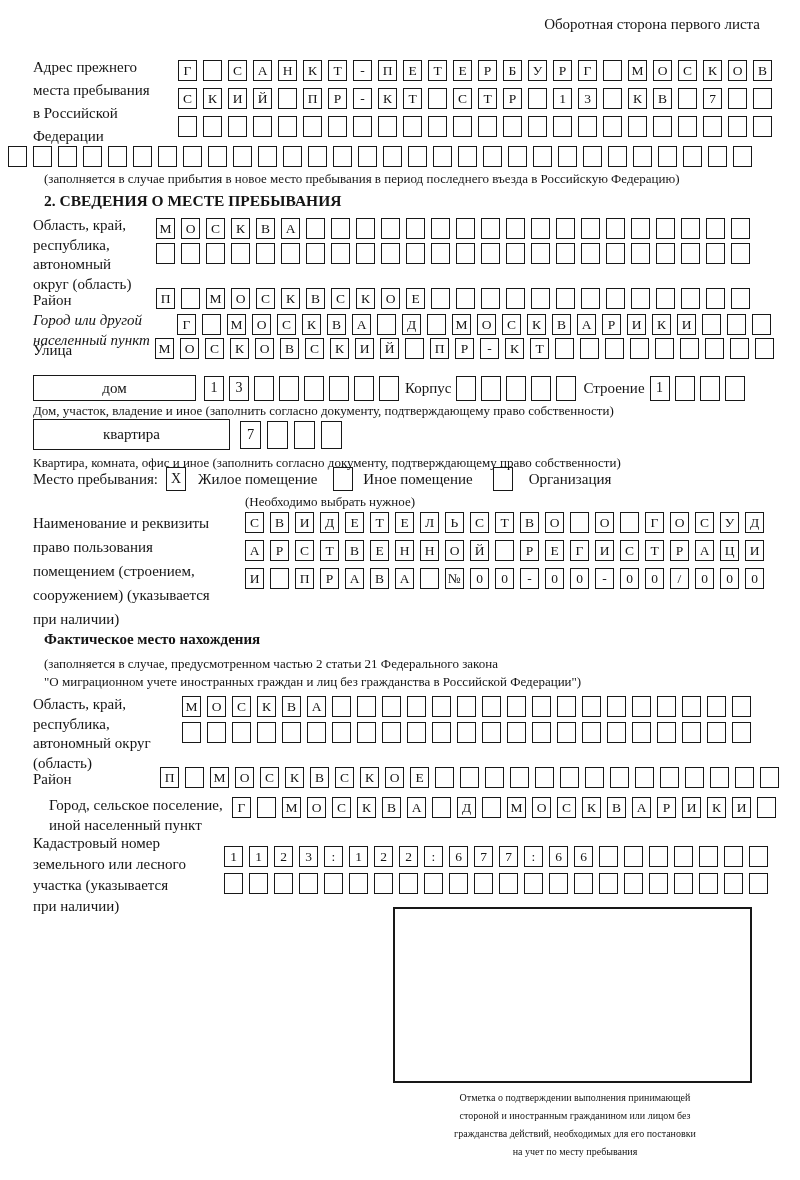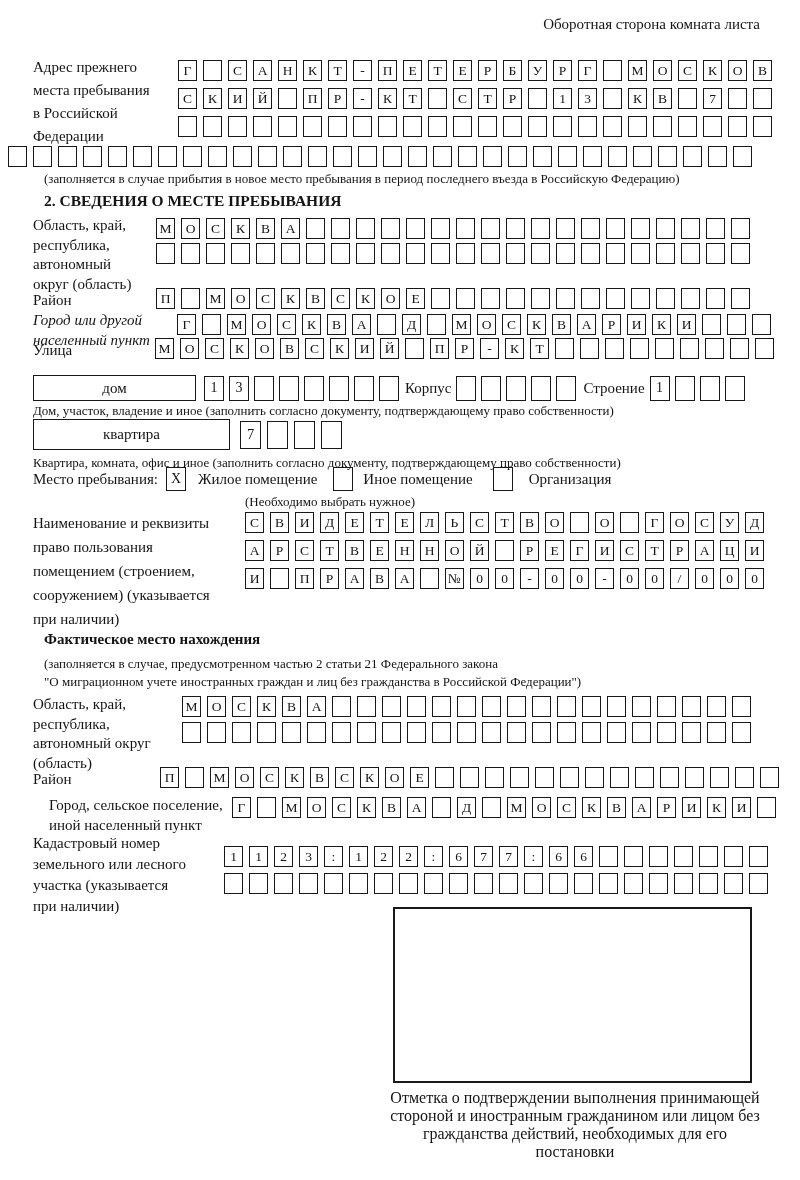--- a/index.html
+++ b/index.html
@@ -34,21 +34,21 @@
   .inline-label{font-size:15px;white-space:nowrap;flex:0 0 auto;}
   .flexrow{display:flex;align-items:center;}
   .header-note{font-size:15px;}
   .big-rect{box-sizing:border-box;border:2px solid #181818;background:#fff;}
 </style>
 </head>
 <body>
 
 <div class="page">
 
-  <div class="abs header-note" style="top:16px;right:40px;">Оборотная сторона комната листа</div>
+  <div class="abs header-note" style="top:16px;right:40px;">Оборотная сторона первого листа</div>
 
   <div class="abs label lh23" style="left:33px;top:56px;width:150px;">
       <div>Адрес прежнего</div>
       <div>места пребывания</div>
       <div>в Российской</div>
       <div>Федерации</div>
     </div>
   <div class="abs rows gap7" style="left:178px;top:60px;">
     <div class="boxrow">
         <div class="cell">Г</div>
@@ -629,19 +629,20 @@
         <div class="cell"></div>
         <div class="cell"></div>
         <div class="cell"></div>
         <div class="cell"></div>
         <div class="cell"></div>
         <div class="cell"></div>
       </div>
   </div>
 
   <div class="abs big-rect" style="left:393px;top:907px;width:359px;height:176px;"></div>
-  <div class="abs" style="left:385px;top:1089px;width:380px;text-align:center;font-size:16px;line-height:18px;">
+  <div class="abs" style="left:385px;top:1089px;width:380px;text-align:center;font-size:10px;line-height:18px;">
       <div>Отметка о подтверждении выполнения принимающей</div>
       <div>стороной и иностранным гражданином или лицом без</div>
       <div>гражданства действий, необходимых для его постановки</div>
+      <div>на учет по месту пребывания</div>
     </div>
 
 </div>
 
 </body></html>

